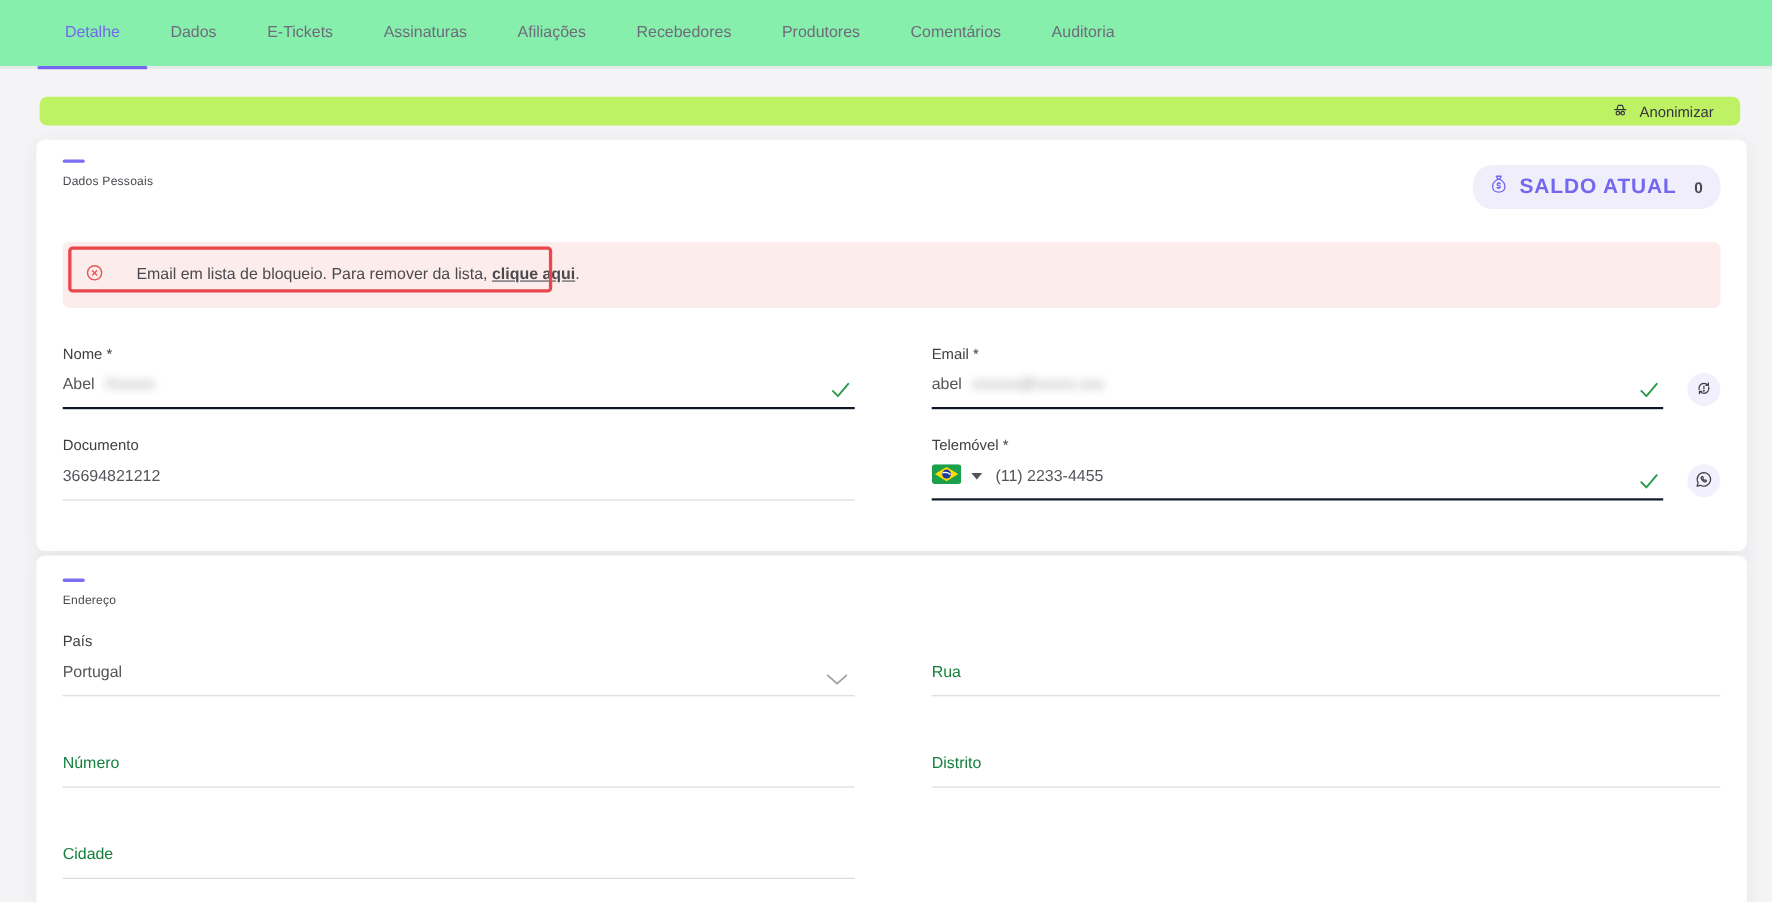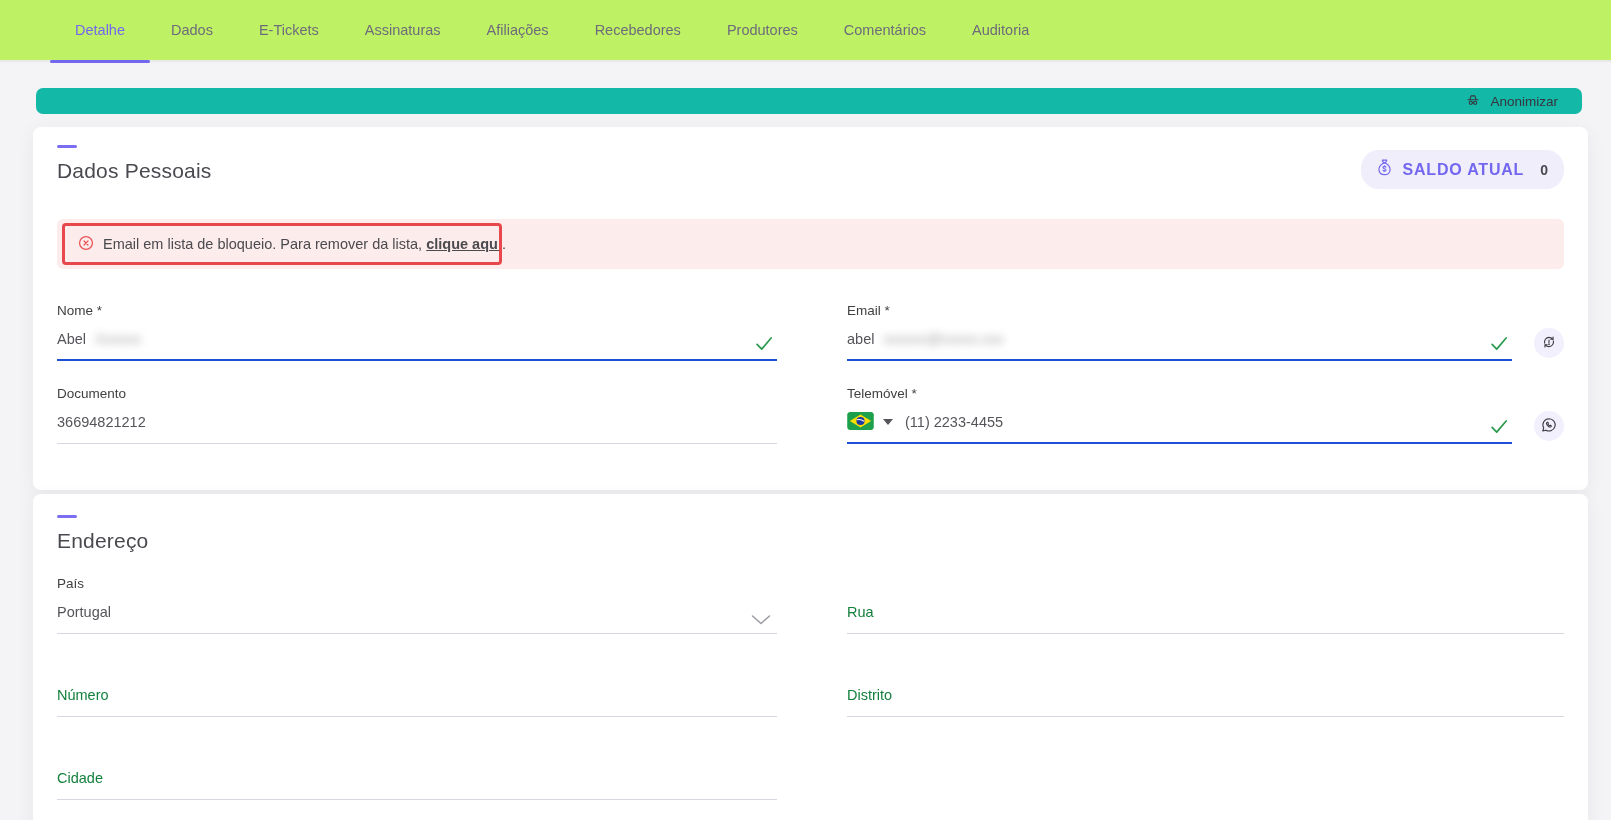--- a/index.html
+++ b/index.html
@@ -6,25 +6,25 @@
   html,body { width:1611px; height:820px; }
   body {
     font-family: "Liberation Sans", sans-serif;
     background:#f4f4f6;
     color:#5e5873;
     overflow:hidden;
     position:relative;
   }
   
   .tabbar{
-    background:#bef264;
+    background:#86efac;
     height:62px;
     display:flex;
     align-items:center;
-    padding-left:52px;
+    padding-left:36px;
     border-bottom:2px solid #e9e9ec;
   }
   .tab{
     position:relative;
     height:62px;
     display:flex;
     align-items:center;
     padding:0 23px;
     font-size:14.5px;
     color:#6e6b7b;
@@ -37,21 +37,21 @@
     position:absolute;
     left:-2px; right:-2px; bottom:-2px;
     height:3px;
     border-radius:3px;
     background:#7367f0;
   }
   
   .toolbar{
     margin:26px 29px 0 36px;
     height:26px;
-    background:#14b8a6;
+    background:#bef264;
     border-radius:7px;
     display:flex;
     justify-content:flex-end;
     align-items:center;
     padding-right:24px;
   }
   .anon-btn{
     display:flex;
     align-items:center;
     gap:9px;
@@ -71,49 +71,49 @@
     box-shadow:0 4px 18px rgba(75,70,92,.07);
   }
   .card.address{ margin-top:4px; padding:21px 24px 60px 24px; }
   .section-dash{
     width:20px; height:3px;
     background:#7c6ef2;
     border-radius:2px;
     margin-bottom:11px;
   }
   .section-title{
-    font-size:21px;
+    font-size:11px;
     font-weight:500;
     color:#4b4950;
     letter-spacing:.2px;
   }
   .card-head{ display:flex; justify-content:space-between; align-items:flex-start; }
   
   .balance-pill{
     display:flex;
     align-items:center;
     gap:9px;
     background:#efeefa;
     border-radius:18px;
     padding:8px 16px 8px 14px;
     margin-top:5px;
     cursor:pointer;
   }
   .balance-pill svg{ width:19px; height:19px; stroke:#7367f0; fill:none; stroke-width:1.5; stroke-linecap:round; stroke-linejoin:round; }
-  .balance-label{ color:#7367f0; font-weight:bold; font-size:16px; letter-spacing:.8px; }
+  .balance-label{ color:#7367f0; font-weight:bold; font-size:19px; letter-spacing:.8px; }
   .balance-value{ color:#4b4950; font-weight:bold; font-size:14px; margin-left:7px; }
   
   .alert-wrap{ position:relative; margin-top:30px; }
   .alert{
     background:#fdecec;
     border-radius:6px;
-    height:50px;
-    display:flex;
-    align-items:center;
-    gap:8px;
+    height:60px;
+    display:flex;
+    align-items:center;
+    gap:29px;
     padding-left:20px;
     font-size:14.5px;
     color:#4a4a4f;
   }
   .alert svg{ width:18px; height:18px; stroke:#ea5455; fill:none; stroke-width:1.7; stroke-linecap:round; }
   .alert a{ color:#4a4a4f; font-weight:bold; text-decoration:underline; cursor:pointer; }
   .alert-annotation{
     position:absolute;
     left:5px; top:4px;
     width:440px; height:42px;
@@ -141,21 +141,21 @@
     position:relative;
     min-height:33px;
     display:flex;
     align-items:center;
     gap:9px;
     padding:0 28px 10px 0;
     border-bottom:1px solid #d8d6de;
     font-size:14.5px;
     color:#55545a;
   }
-  .control.valid{ border-bottom:2px solid #1d4ed8; padding-bottom:9px; }
+  .control.valid{ border-bottom:2px solid #0f172a; padding-bottom:9px; }
   .control .placeholder{ color:#15803d; }
   .blur{ filter:blur(4px); opacity:.55; }
   .check-icon{
     position:absolute;
     right:2px; bottom:5px;
     width:22px; height:22px;
   }
   .check-icon svg{ width:22px; height:22px; stroke:#2d9b4f; fill:none; stroke-width:1.9; stroke-linecap:round; stroke-linejoin:round; }
   .chevron-icon{
     position:absolute;

